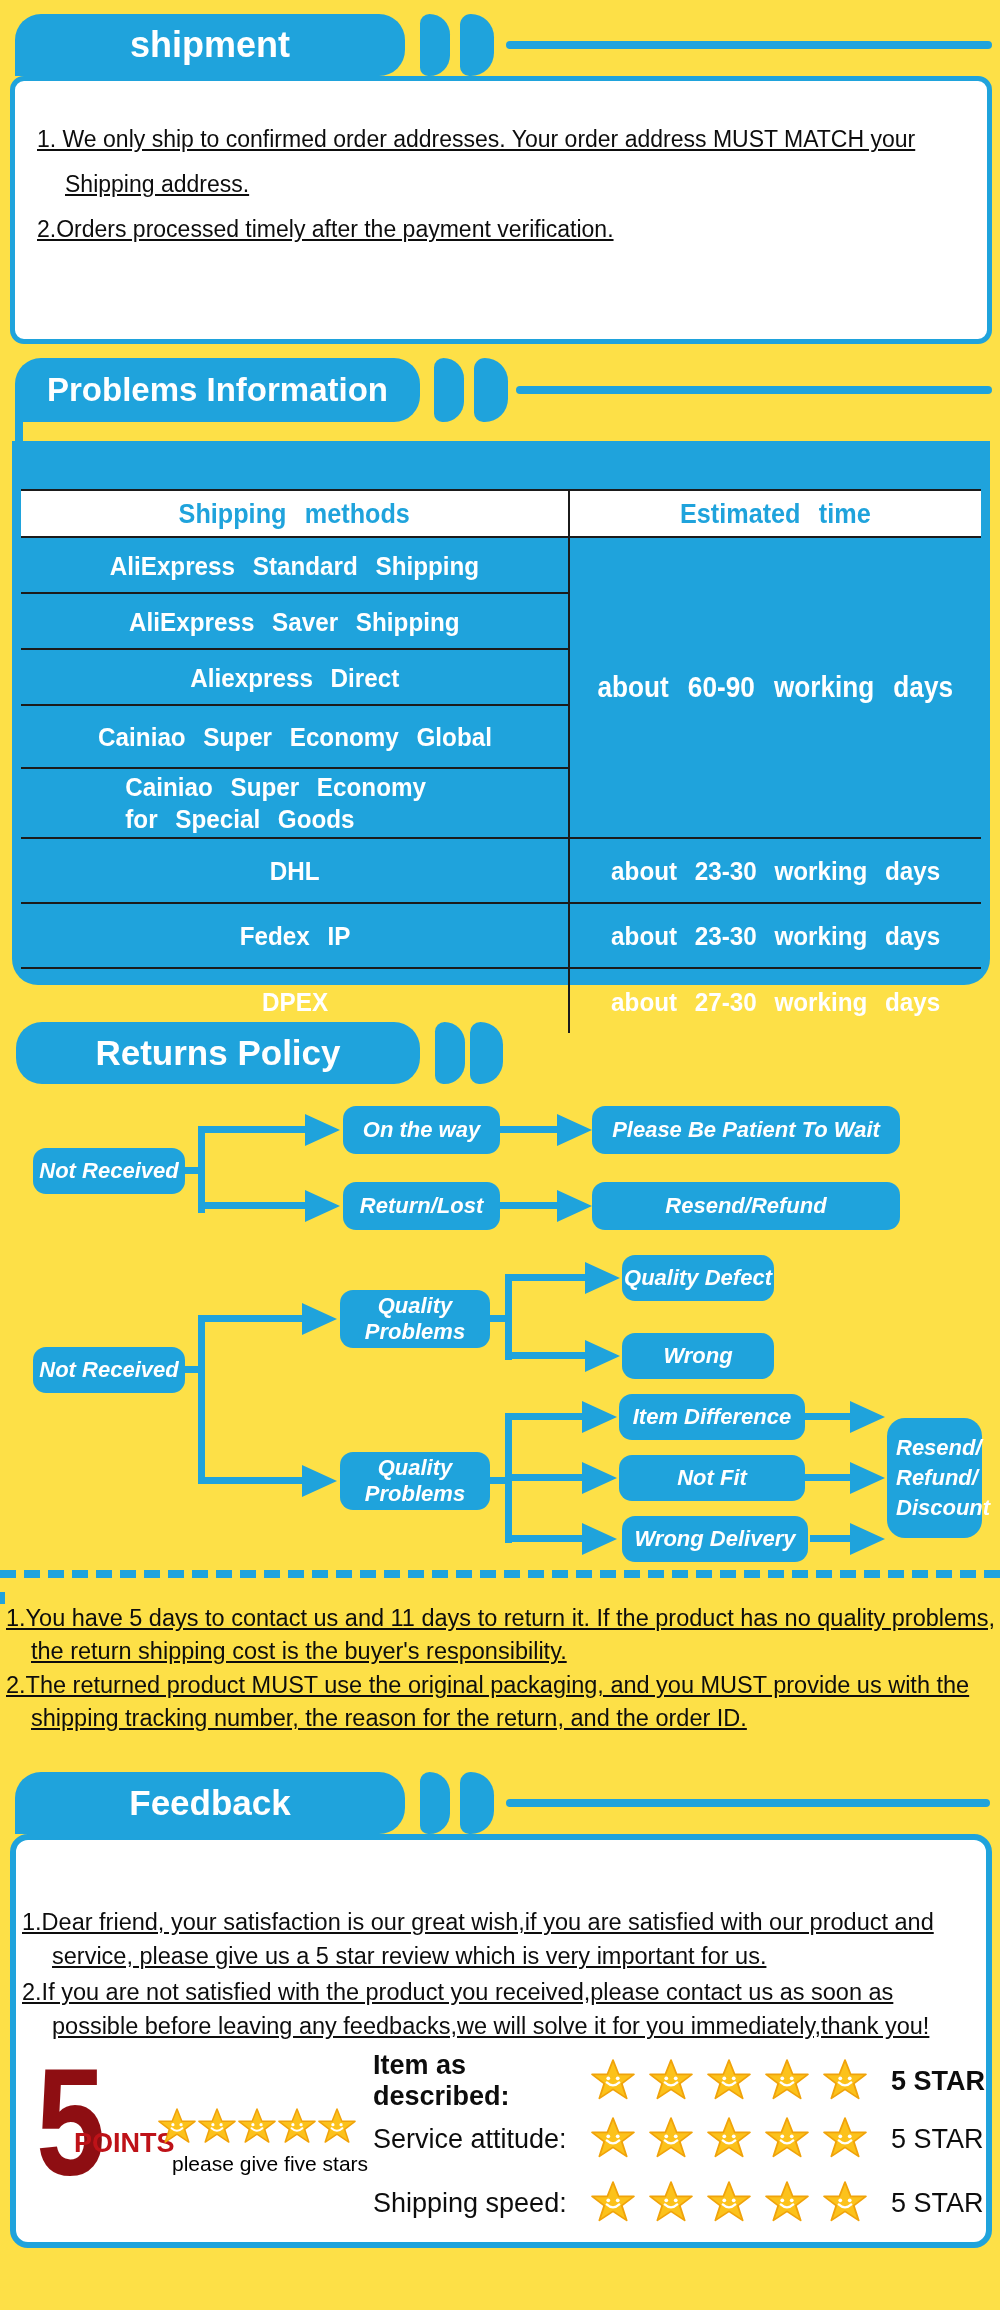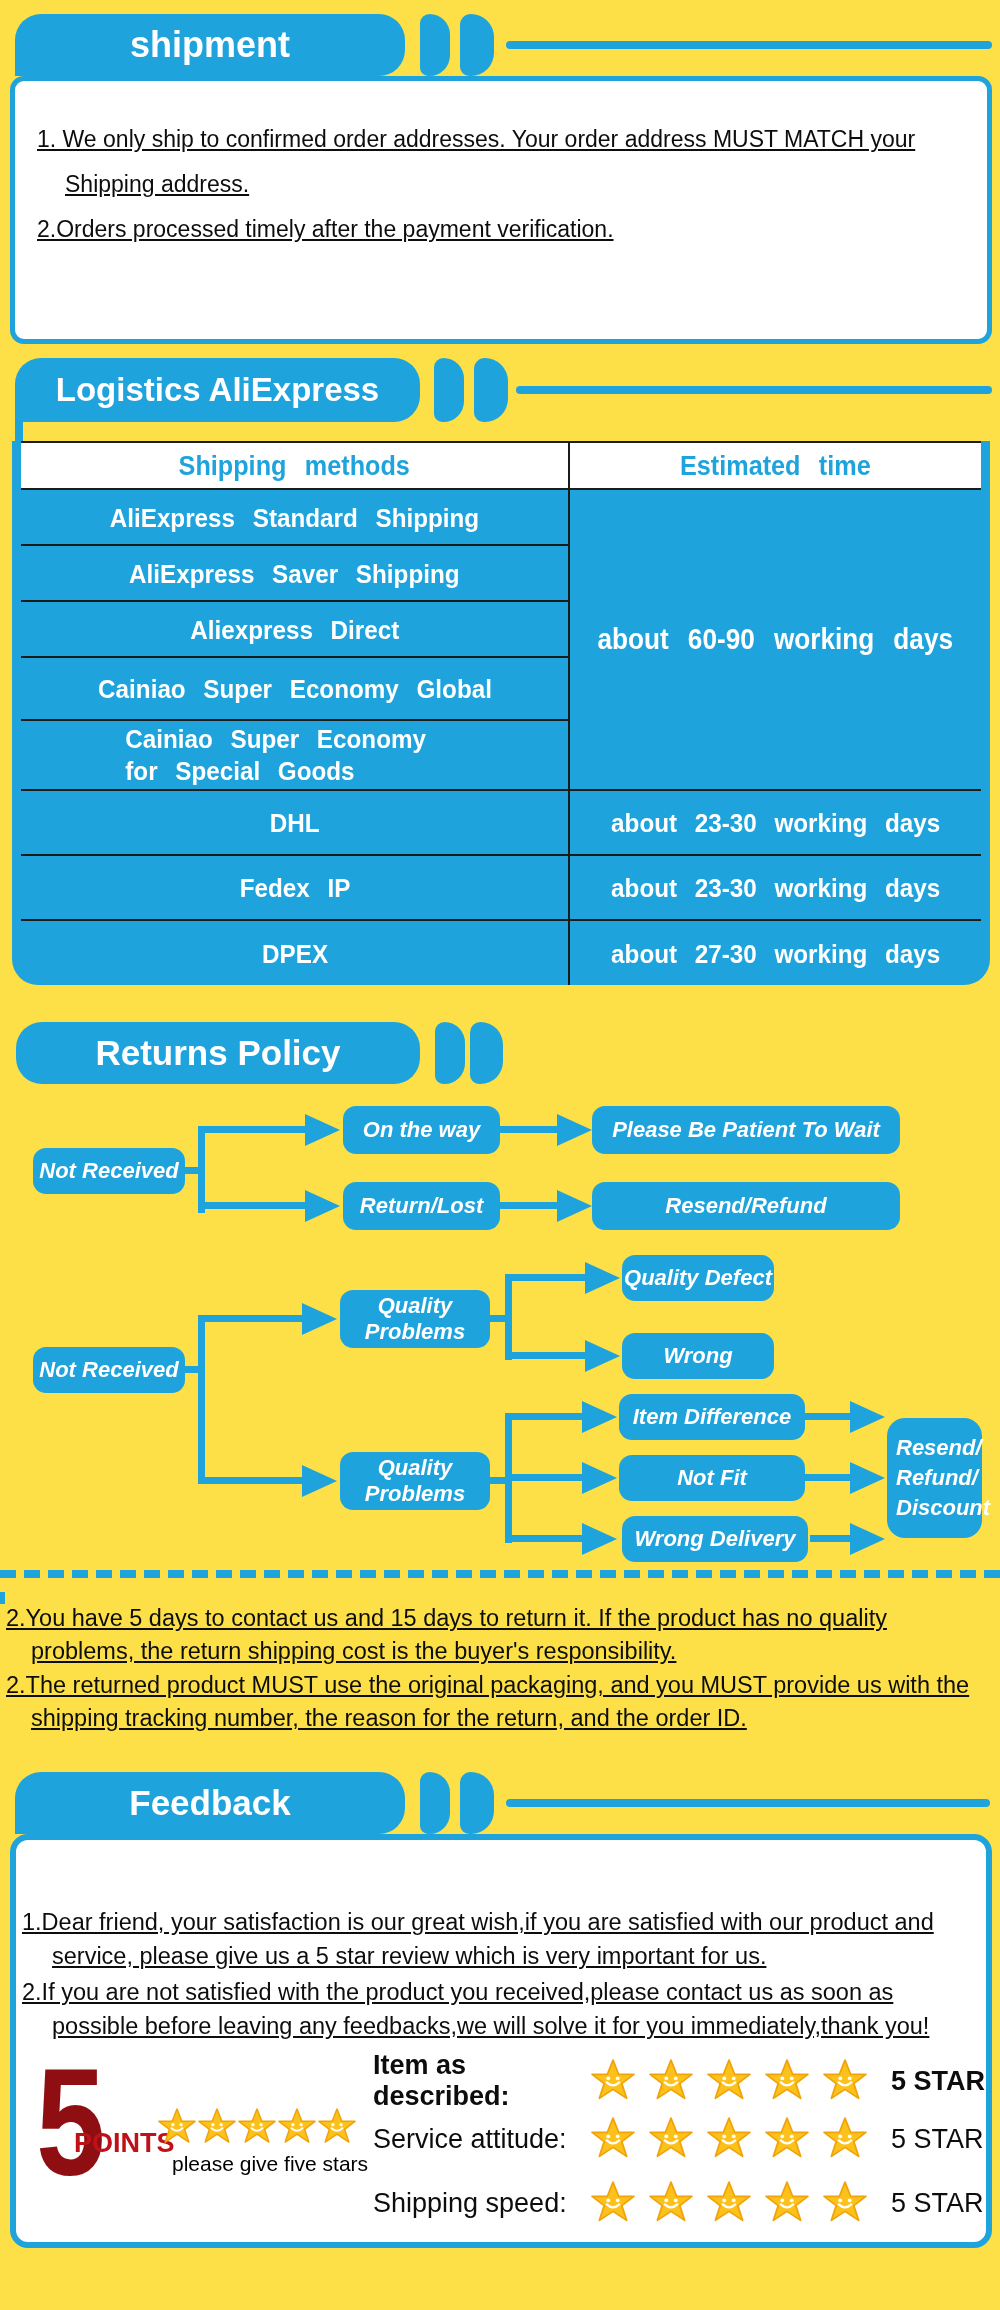--- a/index.html
+++ b/index.html
@@ -17,21 +17,21 @@
   
   .obox{position:absolute;background:#fff;border:5px solid var(--blue);border-radius:14px;box-sizing:border-box;}
   .note{color:#0d0d0d;font-size:23px;line-height:45px;}
   .hang{padding-left:28px;text-indent:-28px;margin:0;text-decoration:underline;}
 
   
   .tblwrap{position:absolute;left:12px;top:441px;width:978px;height:544px;background:var(--blue);
            border-radius:0 0 26px 26px;box-sizing:border-box;padding:0 9px;}
   .tbl{display:grid;width:100%;height:100%;
        grid-template-columns:57.2% 42.8%;
-       grid-template-rows:49px 56px 56px 56px 63px 70px 65px 65px auto;}
+       grid-template-rows:49px 56px 56px 56px 63px 70px 65px 65px auto;margin-top:48px;}
   .tcell{display:flex;align-items:center;justify-content:center;box-sizing:border-box;
          color:#fff;font-weight:bold;font-size:25px;word-spacing:0.45em;text-align:center;}
   .tcell .cnd{display:inline-block;transform:scale(0.97,1.06);}
   .th{background:#fff;color:var(--blue);border-top:2px solid #1b1b1b;border-bottom:2px solid #1b1b1b;font-size:26px;}
   .bdr{border-bottom:2px solid #1b1b1b;}
   .bdv{border-right:2px solid #1b1b1b;}
   .cainiao-cell .cnd{width:350px;text-align:left;line-height:31px;}
   .mergecell{grid-column:2;grid-row:2/7;border-bottom:2px solid #1b1b1b;font-size:27px;}
 
   
@@ -64,21 +64,21 @@
   <div class="dshape" style="left:420px;top:14px;width:30px;height:62px;"></div>
   <div class="dshape" style="left:460px;top:14px;width:34px;height:62px;"></div>
   <div class="hline" style="left:506px;top:41px;width:486px;"></div>
 
   <div class="obox" style="left:10px;top:76px;width:982px;height:268px;padding:36px 18px 0 22px;">
     <p class="note hang">1. We only ship to confirmed order addresses. Your order address MUST MATCH your Shipping address.</p>
     <p class="note hang" style="margin-top:0;">2.Orders processed timely after the payment verification.</p>
   </div>
 
   <div class="pill" style="left:15px;top:358px;width:405px;height:64px;font-size:33px;">
-    <span>Logistics AliExpress</span>
+    <span>Problems Information</span>
   </div>
   <div class="dshape" style="left:434px;top:358px;width:30px;height:64px;"></div>
   <div class="dshape" style="left:474px;top:358px;width:34px;height:64px;"></div>
   <div class="hline" style="left:516px;top:386px;width:476px;"></div>
   <div class="vstrip" style="left:15px;top:420px;width:8px;height:24px;"></div>
 
   <div class="tblwrap">
     <div class="tbl">
       <div class="tcell th bdv">
           <span class="cnd">Shipping methods</span>
@@ -217,21 +217,21 @@
   <div class="arrowr" style="left:850px;top:1523px;"></div>
 
   <div class="fbox" style="left:887px;top:1418px;width:95px;height:120px;border-radius:18px;justify-content:flex-start;text-align:left;padding-left:9px;box-sizing:border-box;line-height:30px;">
       <span>Resend/ Refund/ Discount</span>
     </div>
 
   <div class="dash" style="top:1570px;"></div>
   <div class="vstrip" style="left:0px;top:1592px;width:5px;height:12px;"></div>
 
   <div style="position:absolute;left:6px;top:1602px;width:990px;">
-    <p class="note hang" style="line-height:33px;font-size:23.5px;padding-left:25px;text-indent:-25px;margin:0;">2.You have 5 days to contact us and 15 days to return it. If the product has no quality problems, the return shipping cost is the buyer's responsibility.</p>
+    <p class="note hang" style="line-height:33px;font-size:23.5px;padding-left:25px;text-indent:-25px;margin:0;">1.You have 5 days to contact us and 11 days to return it. If the product has no quality problems, the return shipping cost is the buyer's responsibility.</p>
     <p class="note hang" style="line-height:33px;font-size:23.5px;padding-left:25px;text-indent:-25px;margin:1px 0 0 0;">2.The returned product MUST use the original packaging, and you MUST provide us with the shipping tracking number, the reason for the return, and the order ID.</p>
   </div>
 
   <div class="pill" style="left:15px;top:1772px;width:390px;height:62px;font-size:35px;">
     <span>Feedback</span>
   </div>
   <div class="dshape" style="left:420px;top:1772px;width:30px;height:62px;"></div>
   <div class="dshape" style="left:460px;top:1772px;width:34px;height:62px;"></div>
   <div class="hline" style="left:506px;top:1799px;width:484px;"></div>
 

